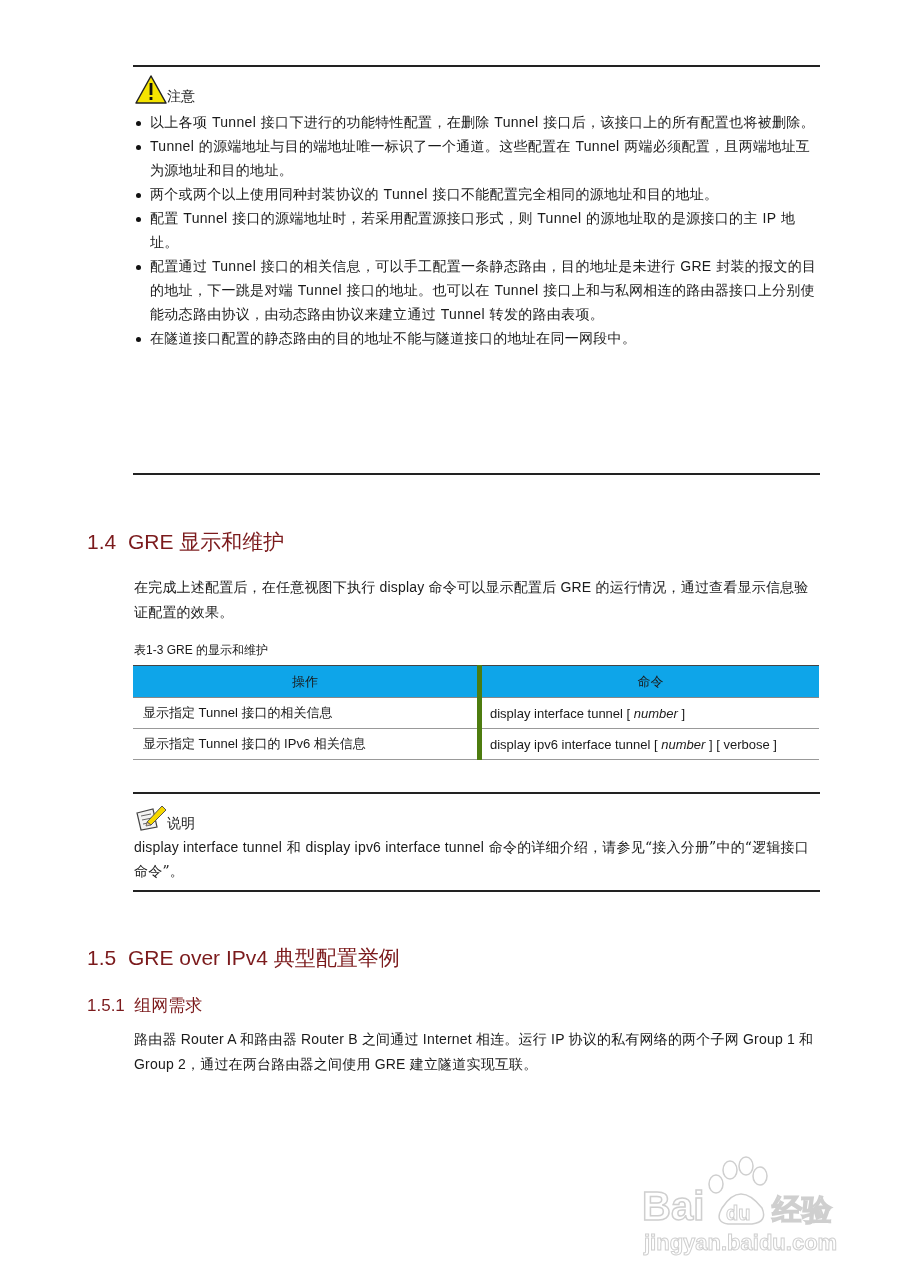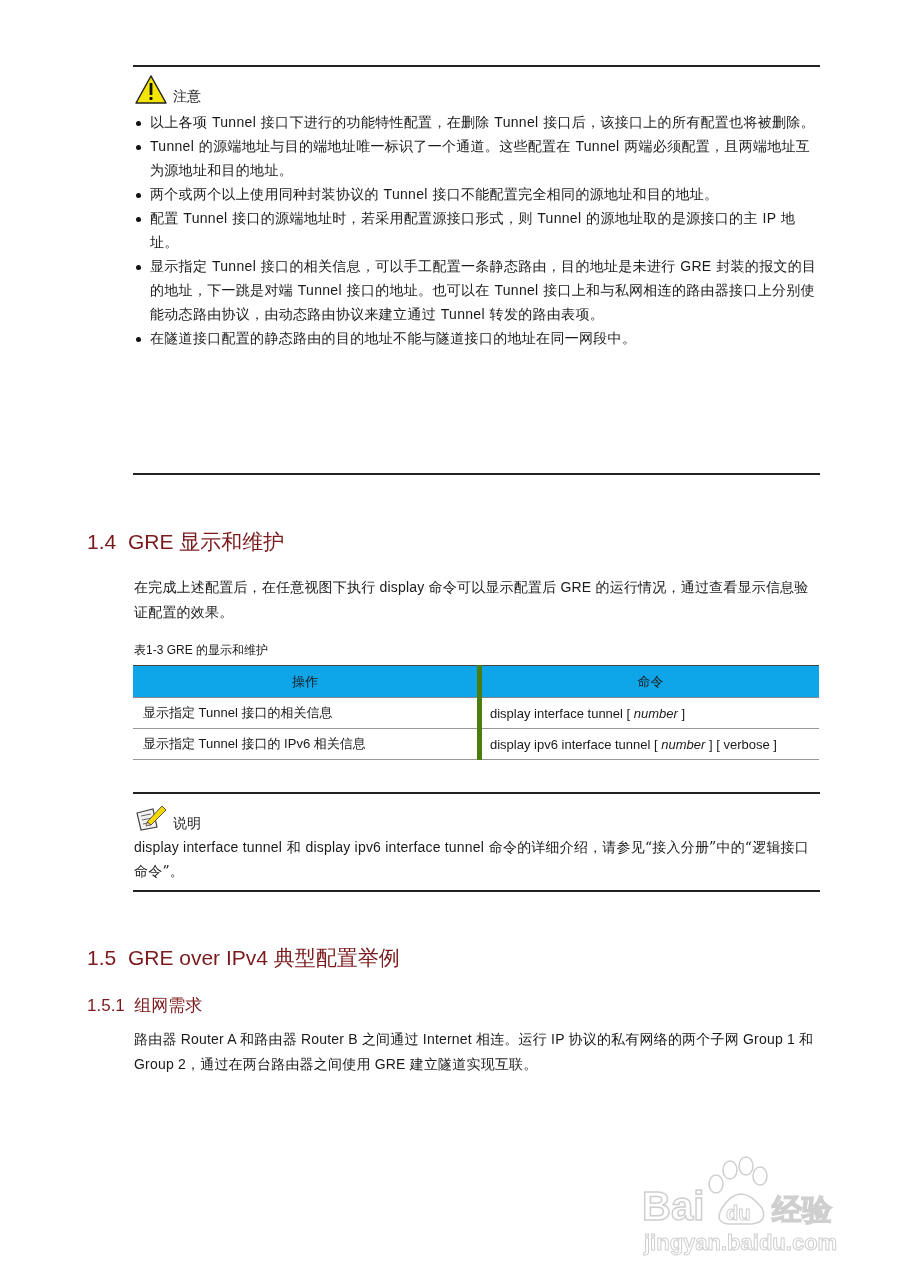--- a/index.html
+++ b/index.html
@@ -1,21 +1,21 @@
 <!DOCTYPE html>
 <html><head>
   <meta charset="utf-8">
   <style>
     html, body { margin: 0; padding: 0; background: #ffffff; }
     body {
       width: 905px; height: 1280px; position: relative; overflow: hidden;
       font-family: "Liberation Sans", "DejaVu Sans", sans-serif; color: #1a1a1a;
     }
     .rule { position: absolute; left: 133px; width: 687px; height: 0; border-top: 2px solid #222; }
-    .callout-head { position: absolute; left: 135px; display: flex; align-items: flex-end; gap: 6px; }
+    .callout-head { position: absolute; left: 135px; display: flex; align-items: flex-end; }
     .callout-head .label { font-size: 14px; color: #222; line-height: 16px; }
     .bullets { position: absolute; left: 133px; width: 690px; margin: 0; padding: 0; list-style: none; }
     .bullets li {
       position: relative; padding-left: 17px; font-size: 14px; line-height: 24px;
       font-family: "DejaVu Serif", "Liberation Serif", serif; color: #1a1a1a;
       letter-spacing: 0.3px;
     }
     .bullets li::before {
       content: ""; position: absolute; left: 3px; top: 11px; width: 5px; height: 5px;
       border-radius: 50%; background: #111;
@@ -54,21 +54,21 @@
     <rect x="14.6" y="8" width="2.8" height="12" fill="#111"></rect>
     <rect x="14.6" y="22" width="2.8" height="3" fill="#111"></rect>
   </svg>
   <span class="label">注意</span>
 </div>
 <ul class="bullets" style="top:110px;" id="caution-list">
     <li><span>以上各项 </span><span class="en">Tunnel</span><span> 接口下进行的功能特性配置，在删除 </span><span class="en">Tunnel</span><span> 接口后，该接口上的所有配置也将被删除。</span></li>
     <li><span></span><span class="en">Tunnel</span><span> 的源端地址与目的端地址唯一标识了一个通道。这些配置在 </span><span class="en">Tunnel</span><span> 两端必须配置，且两端地址互为源地址和目的地址。</span></li>
     <li><span>两个或两个以上使用同种封装协议的 </span><span class="en">Tunnel</span><span> 接口不能配置完全相同的源地址和目的地址。</span></li>
     <li><span>配置 </span><span class="en">Tunnel</span><span> 接口的源端地址时，若采用配置源接口形式，则 </span><span class="en">Tunnel</span><span> 的源地址取的是源接口的主 </span><span class="en">IP</span><span> 地址。</span></li>
-    <li><span>显示指定 </span><span class="en">Tunnel</span><span> 接口的相关信息，可以手工配置一条静态路由，目的地址是未进行 </span><span class="en">GRE</span><span> 封装的报文的目的地址，下一跳是对端 </span><span class="en">Tunnel</span><span> 接口的地址。也可以在 </span><span class="en">Tunnel</span><span> 接口上和与私网相连的路由器接口上分别使能动态路由协议，由动态路由协议来建立通过 </span><span class="en">Tunnel</span><span> 转发的路由表项。</span></li>
+    <li><span>配置通过 </span><span class="en">Tunnel</span><span> 接口的相关信息，可以手工配置一条静态路由，目的地址是未进行 </span><span class="en">GRE</span><span> 封装的报文的目的地址，下一跳是对端 </span><span class="en">Tunnel</span><span> 接口的地址。也可以在 </span><span class="en">Tunnel</span><span> 接口上和与私网相连的路由器接口上分别使能动态路由协议，由动态路由协议来建立通过 </span><span class="en">Tunnel</span><span> 转发的路由表项。</span></li>
     <li><span>在隧道接口配置的静态路由的目的地址不能与隧道接口的地址在同一网段中。</span></li>
   </ul>
 <div class="rule" style="top:473px;"></div>
 
 <div class="h1" style="top:528px;">
   <span>1.4</span>&nbsp;&nbsp;<span>GRE 显示和维护</span>
 </div>
 <div class="para" style="top:575px;">
   <span>在完成上述配置后，在任意视图下执行 </span><b>display</b><span> 命令可以显示配置后 GRE 的运行情况，通过查看显示信息验证配置的效果。</span>
 </div>

